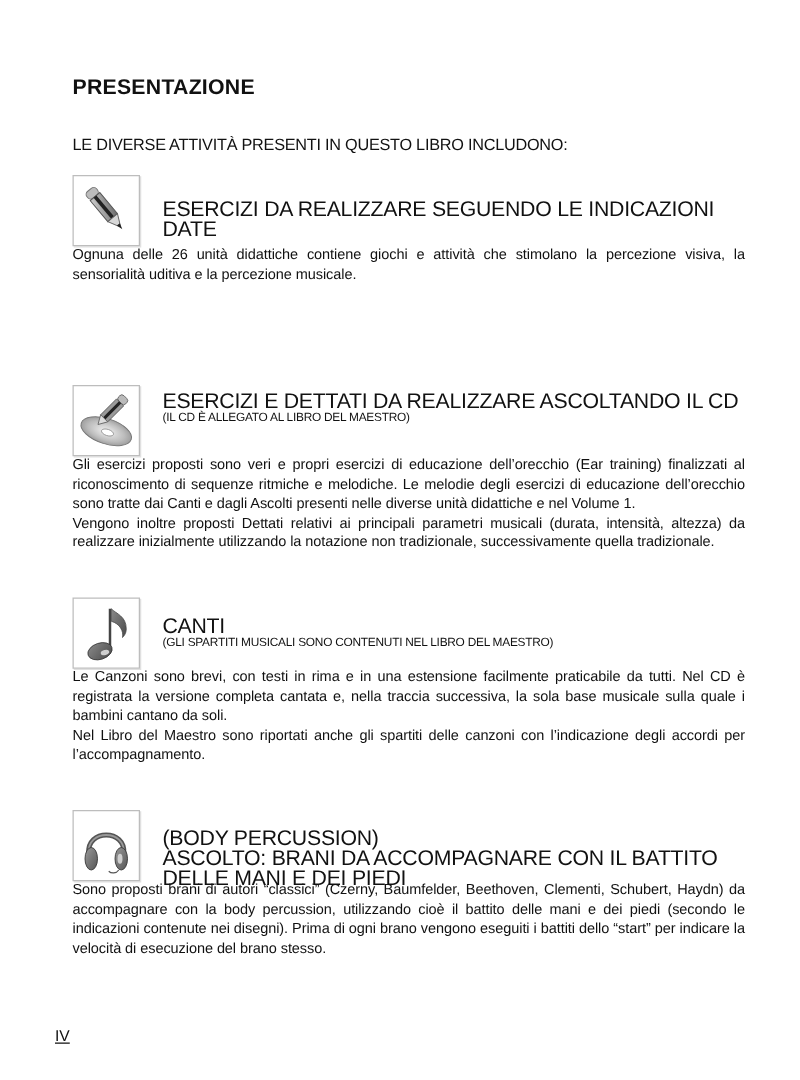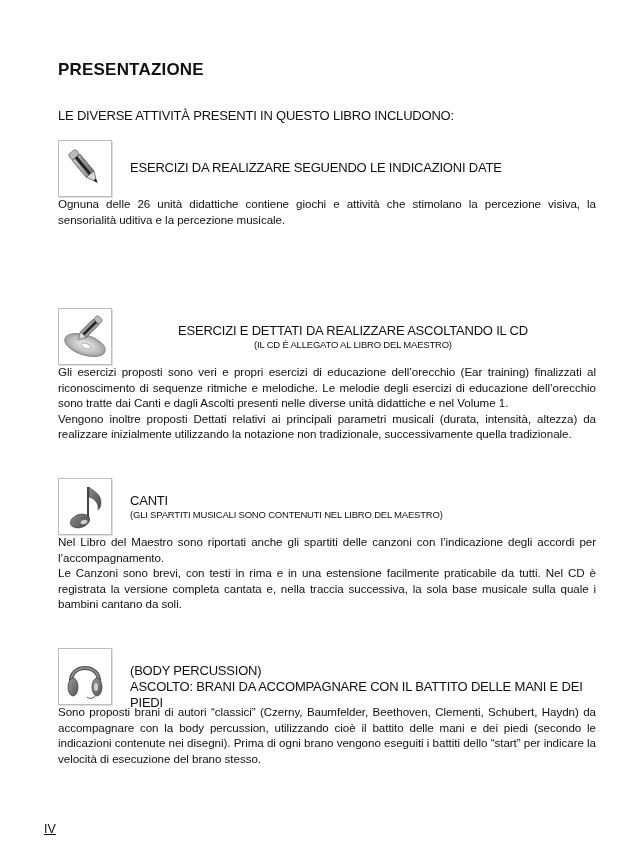--- a/index.html
+++ b/index.html
@@ -53,29 +53,28 @@
     .icon-box svg {
       position: absolute;
       left: 0; top: 0;
       width: 52px; height: 55px;
     }
     .head-text {
       position: absolute;
       left: 72px;
     }
     .head-title {
-      font-size: 13px;
+      font-size: 17px;
       letter-spacing: -0.2px;
       line-height: 16px;
     }
     .head-sub {
       font-size: 9.5px;
       letter-spacing: -0.2px;
       line-height: 12px;
-      text-align: center;
     }
     .body-text {
       font-size: 11.6px;
       line-height: 15.5px;
       text-align: justify;
       letter-spacing: -0.05px;
     }
     .body-text p {
       margin: 0;
     }
@@ -135,21 +134,21 @@
         <ellipse cx="26" cy="36" rx="21" ry="10" transform="rotate(18 26 36)" fill="url(#cdg)" stroke="#777" stroke-width="0.8"></ellipse>
         <ellipse cx="27" cy="37" rx="5" ry="2.5" transform="rotate(18 27 37)" fill="#ffffff" stroke="#888" stroke-width="0.6"></ellipse>
         <g transform="rotate(45 30 20)">
           <rect x="26" y="4" width="8" height="6" rx="2.5" fill="#bbb" stroke="#666" stroke-width="0.7"></rect>
           <rect x="26" y="10" width="8" height="18" fill="#9a9a9a" stroke="#555" stroke-width="0.7"></rect>
           <rect x="28.8" y="10" width="2.4" height="18" fill="#222"></rect>
           <polygon points="26,28 34,28 30,35" fill="#ddd" stroke="#666" stroke-width="0.7"></polygon>
         </g>
       </svg>
     </div>
-    <div class="head-text" style="top:15px;margin-left:48px;">
+    <div class="head-text" style="top:5px;">
       <div class="head-title">ESERCIZI E DETTATI DA REALIZZARE ASCOLTANDO IL CD</div>
       <div class="head-sub">(IL CD È ALLEGATO AL LIBRO DEL MAESTRO)</div>
     </div>
   </div>
   <div class="body-text">
     <p>Gli esercizi proposti sono veri e propri esercizi di educazione dell’orecchio (Ear training) finalizzati al riconoscimento di sequenze ritmiche e melodiche. Le melodie degli esercizi di educazione dell’orecchio sono tratte dai Canti e dagli Ascolti presenti nelle diverse unità didattiche e nel Volume 1.</p>
     <p>Vengono inoltre proposti Dettati relativi ai principali parametri musicali (durata, intensità, altezza) da realizzare inizialmente utilizzando la notazione non tradizionale, successivamente quella tradizionale.</p>
   </div>
 </div>
 
@@ -168,22 +167,22 @@
         <ellipse cx="21" cy="42" rx="10" ry="6.5" transform="rotate(-18 21 42)" fill="url(#ng)" stroke="#333" stroke-width="0.6"></ellipse>
         <ellipse cx="25" cy="43" rx="3.5" ry="2" transform="rotate(-18 25 43)" fill="#cfcfcf"></ellipse>
       </svg>
     </div>
     <div class="head-text" style="top:15px;">
       <div class="head-title">CANTI</div>
       <div class="head-sub">(GLI SPARTITI MUSICALI SONO CONTENUTI NEL LIBRO DEL MAESTRO)</div>
     </div>
   </div>
   <div class="body-text">
+    <p>Le Canzoni sono brevi, con testi in rima e in una estensione facilmente praticabile da tutti. Nel CD è registrata la versione completa cantata e, nella traccia successiva, la sola base musicale sulla quale i bambini cantano da soli.</p>
     <p>Nel Libro del Maestro sono riportati anche gli spartiti delle canzoni con l’indicazione degli accordi per l’accompagnamento.</p>
-    <p>Le Canzoni sono brevi, con testi in rima e in una estensione facilmente praticabile da tutti. Nel CD è registrata la versione completa cantata e, nella traccia successiva, la sola base musicale sulla quale i bambini cantano da soli.</p>
   </div>
 </div>
 
 <div class="section" style="top:648px;">
   <div class="section-head">
     <div class="icon-box">
       <svg viewBox="0 0 52 55">
         <defs>
           <linearGradient id="hg" x1="0" y1="0" x2="1" y2="1">
             <stop offset="0" stop-color="#9a9a9a"></stop>

